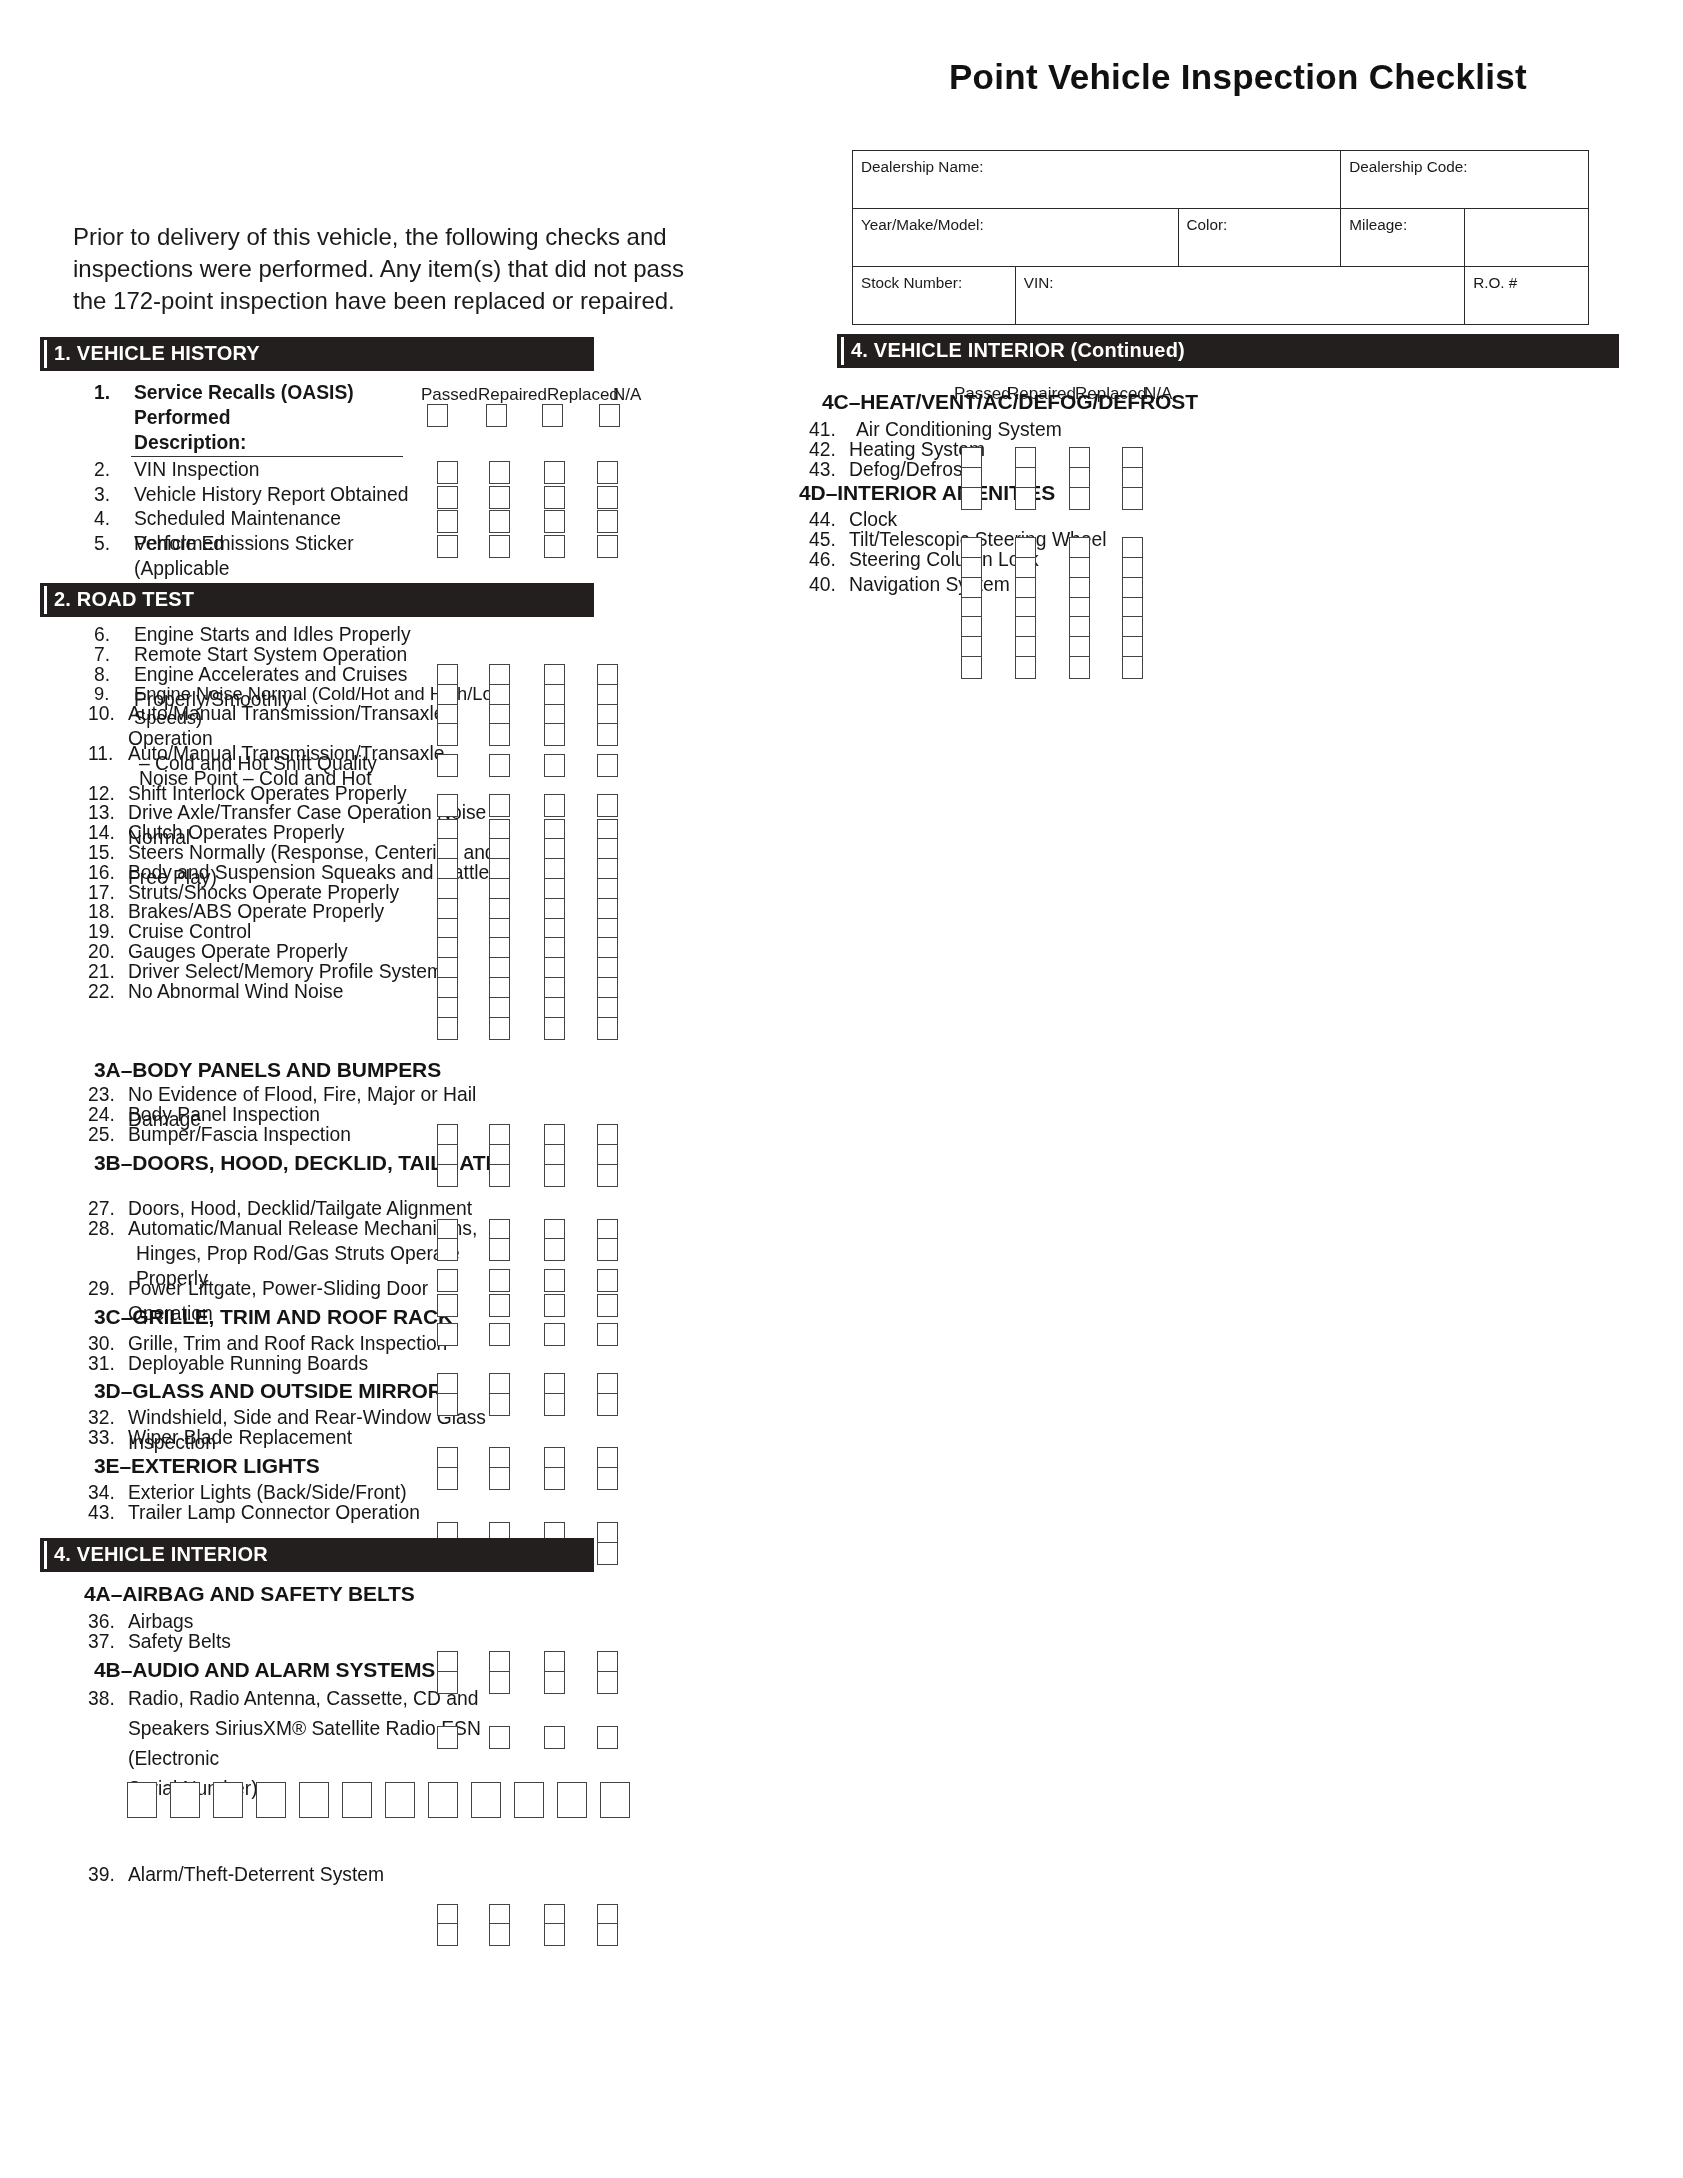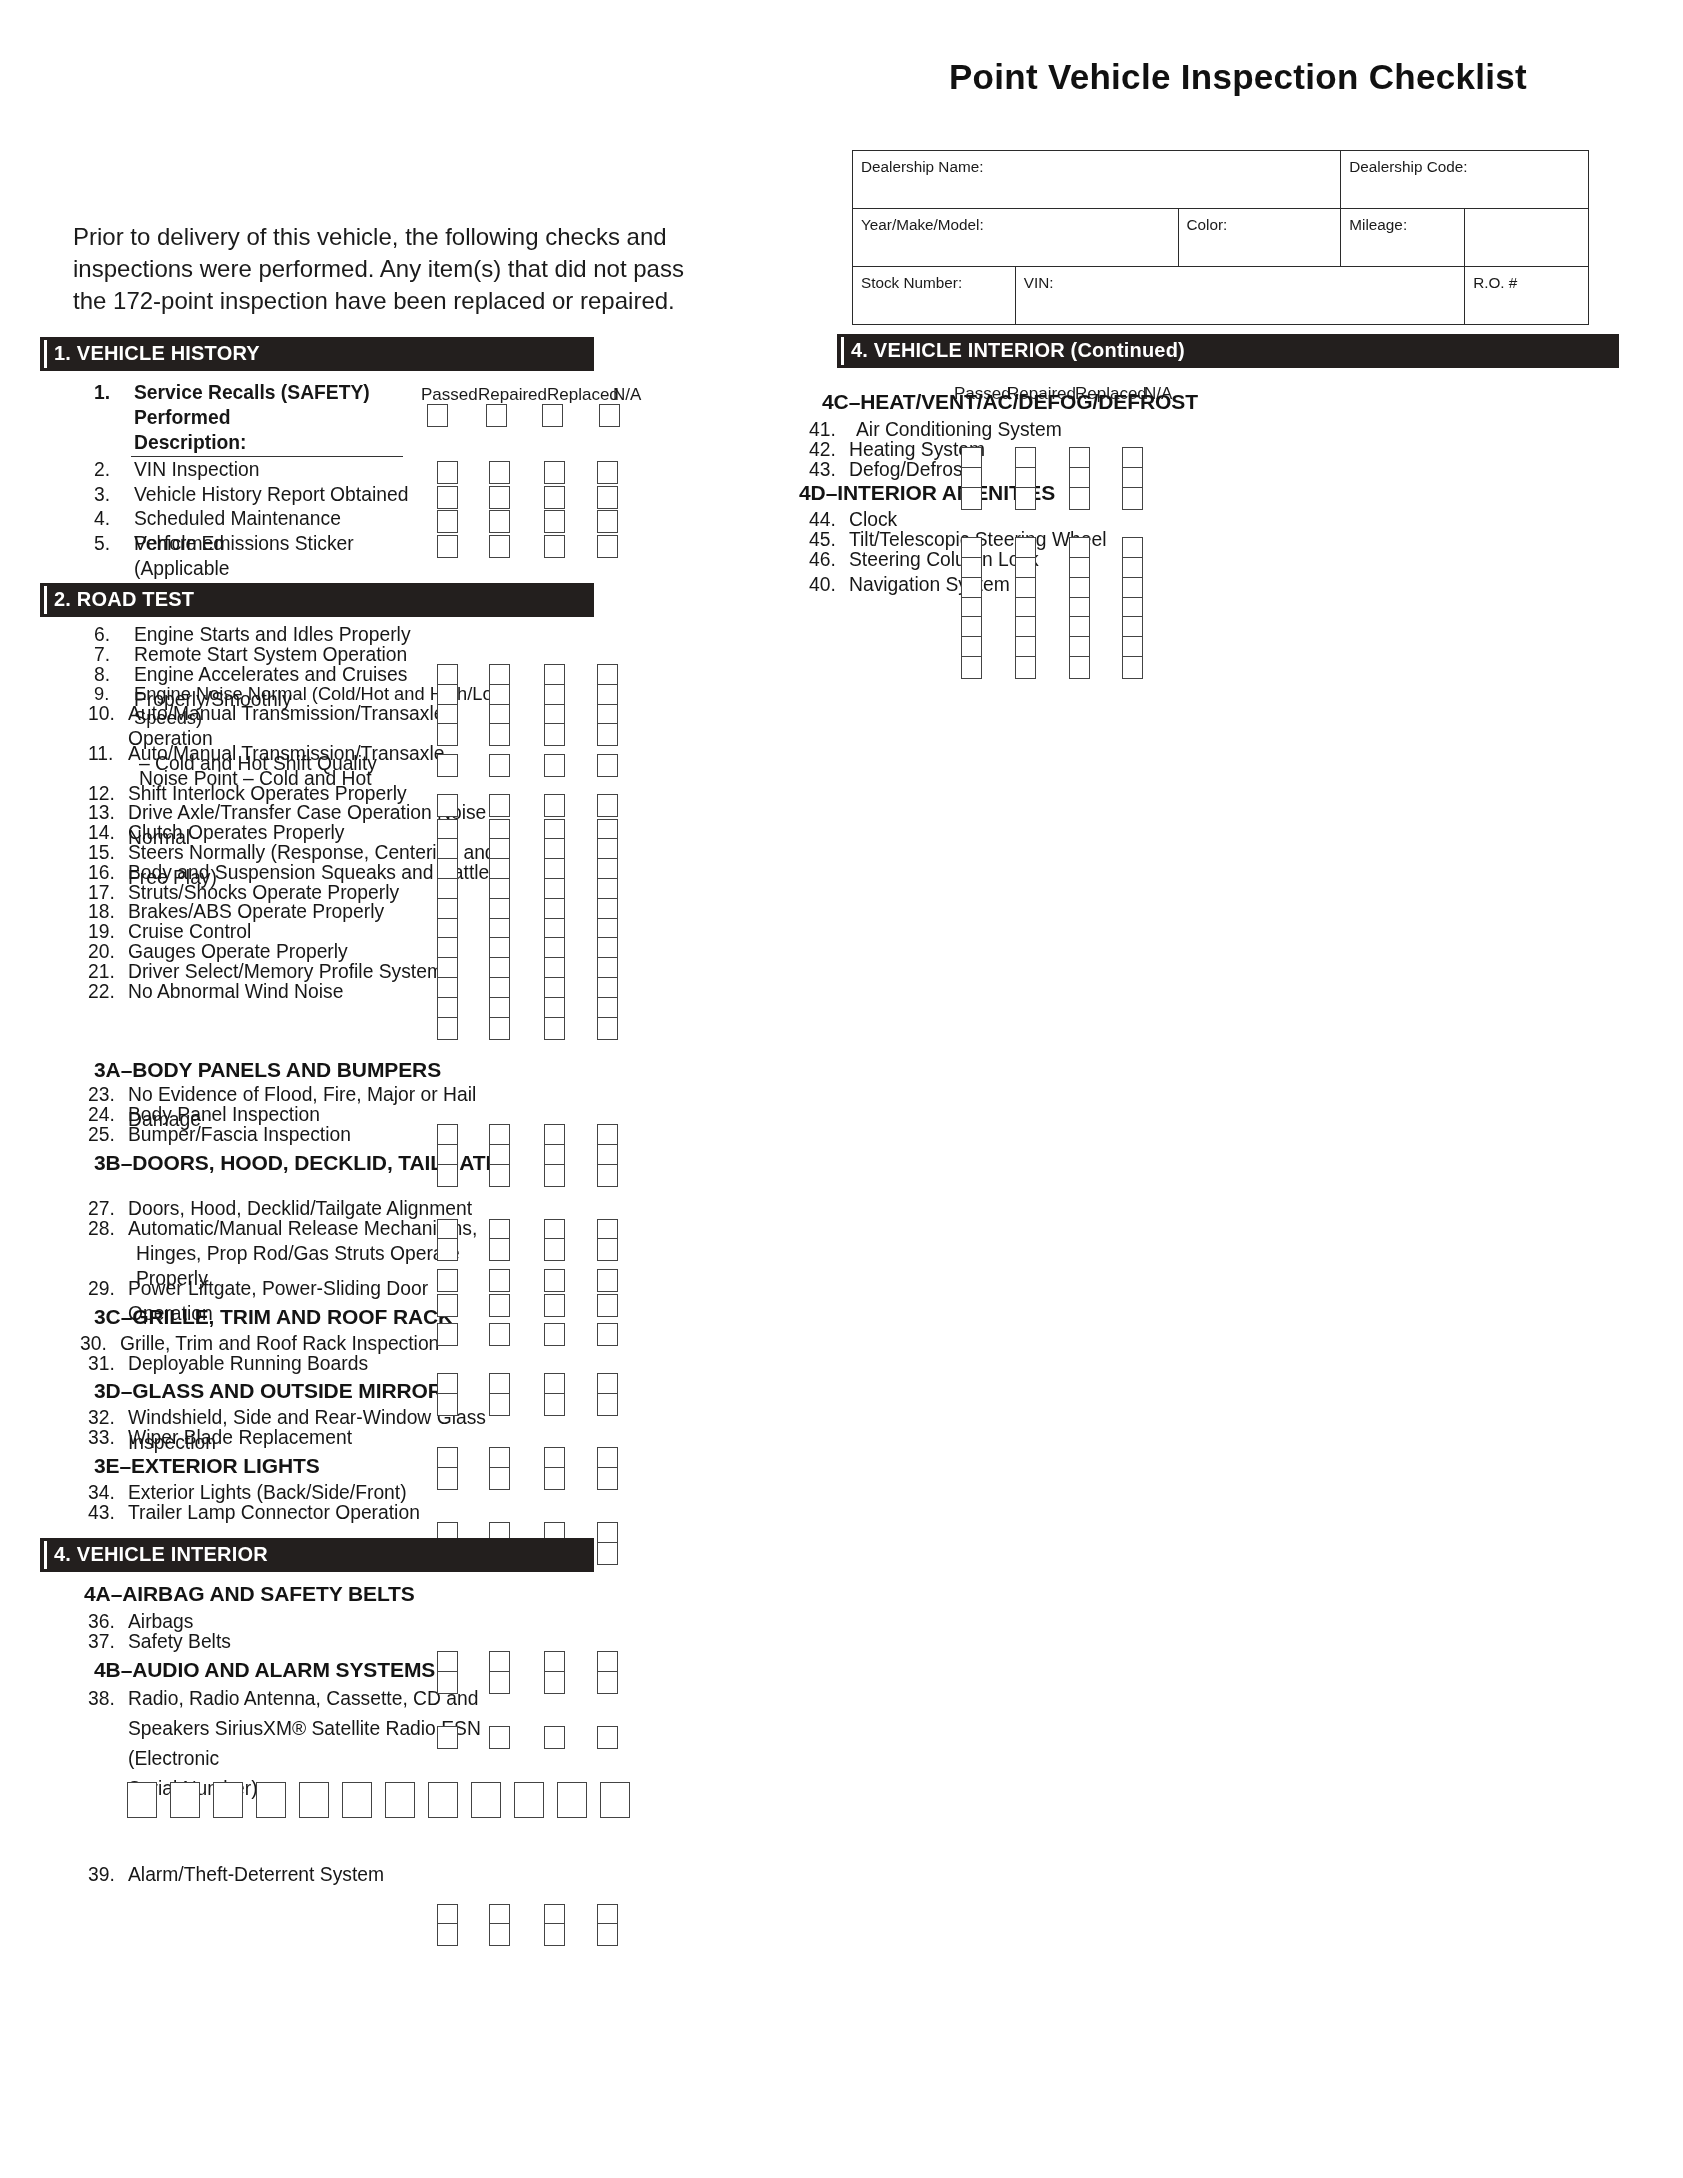--- a/index.html
+++ b/index.html
@@ -184,21 +184,21 @@
 
   <div class="sec-bar left-bar">1. VEHICLE HISTORY</div>
 
   <div class="colhead" style="left:381px; top:48px;">Passed</div>
   <div class="colhead" style="left:438px; top:48px;">Repaired</div>
   <div class="colhead" style="left:507px; top:48px;">Replaced</div>
   <div class="colhead" style="left:573px; top:48px;">N/A</div>
 
   <div class="row bold" style="position:absolute; left:54px; top:43px; width:327px;">
     <span class="num">1.</span>
-    <span class="txt">Service Recalls (SAFETY) Performed</span>
+    <span class="txt">Service Recalls (OASIS) Performed</span>
     <span class="txt">Description:</span>
   </div>
   <div class="cb" style="left:387px; top:67px;"></div>
   <div class="cb" style="left:446px; top:67px;"></div>
   <div class="cb" style="left:502px; top:67px;"></div>
   <div class="cb" style="left:559px; top:67px;"></div>
 
   <div class="ruleline" style="left:91px; top:119px; width:272px;"></div>
 
   <div class="row" style="position:absolute; left:54px; top:120px; width:327px;">
@@ -408,21 +408,21 @@
     <span class="txt">Automatic/Manual Release Mechanisms,</span>
     <span class="txt" style="padding-left:48px;">Hinges, Prop Rod/Gas Struts Operate</span>
     <span class="txt" style="padding-left:48px;">Properly</span>
   </div>
   <div class="row" style="position:absolute; left:48px; top:939px; width:426px;">
     <span class="num">29.</span>
     <span class="txt">Power Liftgate, Power-Sliding Door Operation</span>
   </div>
 
   <div class="sub-head" style="position:absolute; left:54px; top:968px;">3C–GRILLE, TRIM AND ROOF RACK</div>
-  <div class="row" style="position:absolute; left:40px; top:994px; width:396px;">
+  <div class="row" style="position:absolute; left:48px; top:994px; width:396px;">
     <span class="num">30.</span>
     <span class="txt">Grille, Trim and Roof Rack Inspection</span>
   </div>
   <div class="row" style="position:absolute; left:48px; top:1014px; width:396px;">
     <span class="num">31.</span>
     <span class="txt">Deployable Running Boards</span>
   </div>
 
   <div class="sub-head" style="position:absolute; left:54px; top:1042px;">3D–GLASS AND OUTSIDE MIRRORS</div>
   <div class="row" style="position:absolute; left:48px; top:1068px; width:446px;">

